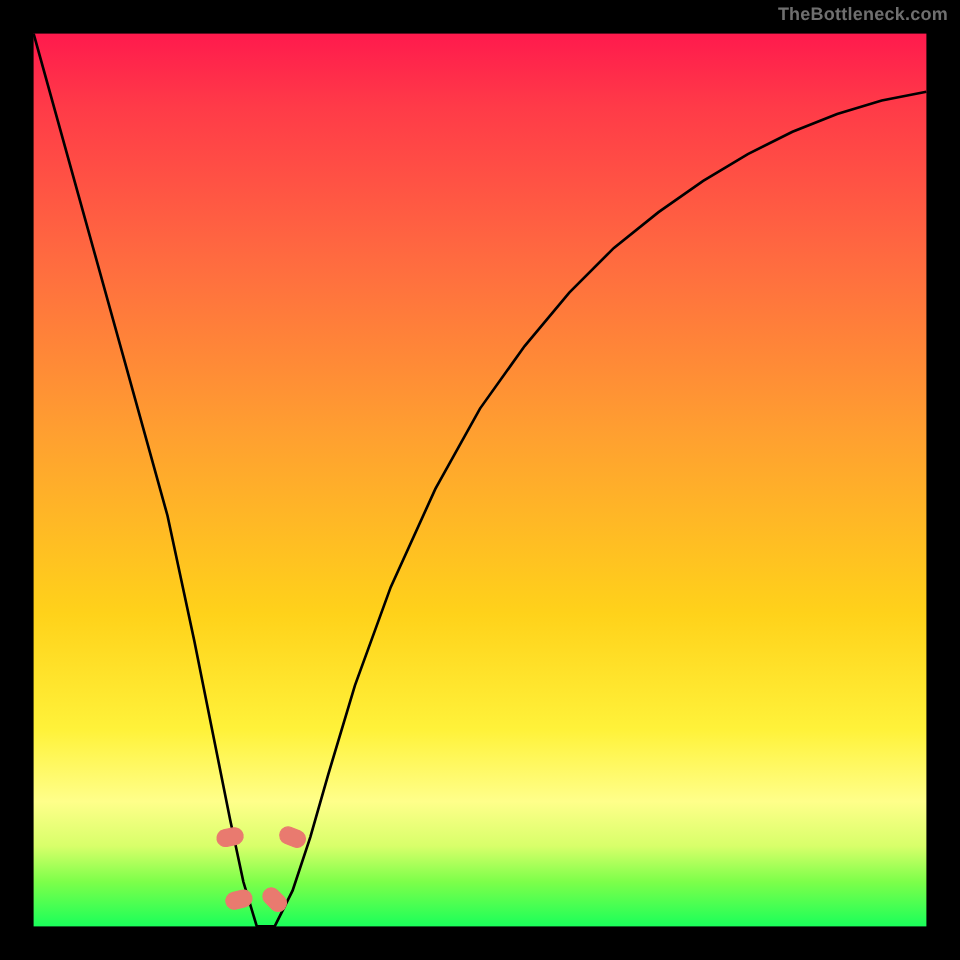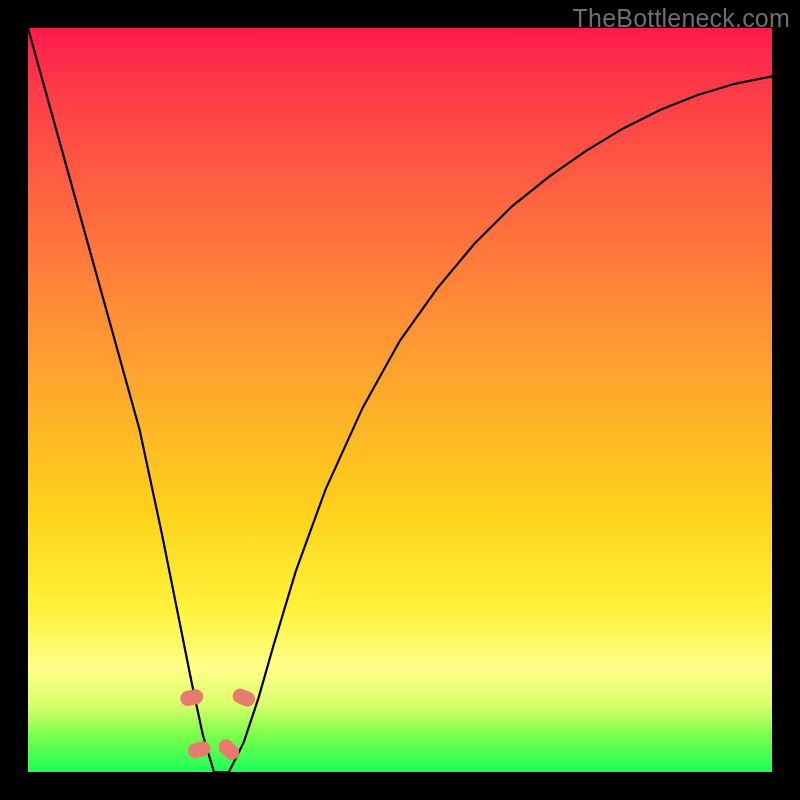--- a/index.html
+++ b/index.html
@@ -37,22 +37,22 @@
       #d8ff6a 91%,
       #7dff4a 95%,
       #1aff5a 100%
     );
   }
   .watermark {
     position: absolute;
     top: 4px;
     right: 10px;
     color: #6f6f6f;
-    font-size: 25px;
-    font-weight: 400;
+    font-size: 15px;
+    font-weight: 700;
     letter-spacing: 0.2px;
     z-index: 5;
   }
   svg.curve {
     position: absolute;
     top: 0;
     left: 0;
     width: 744px;
     height: 744px;
     overflow: visible;

